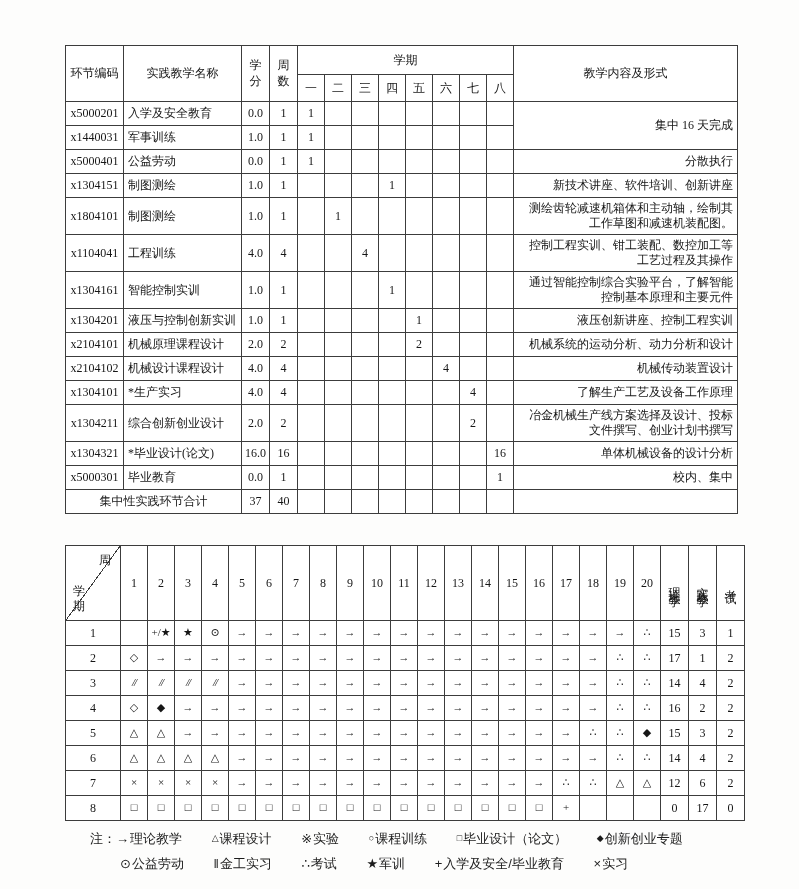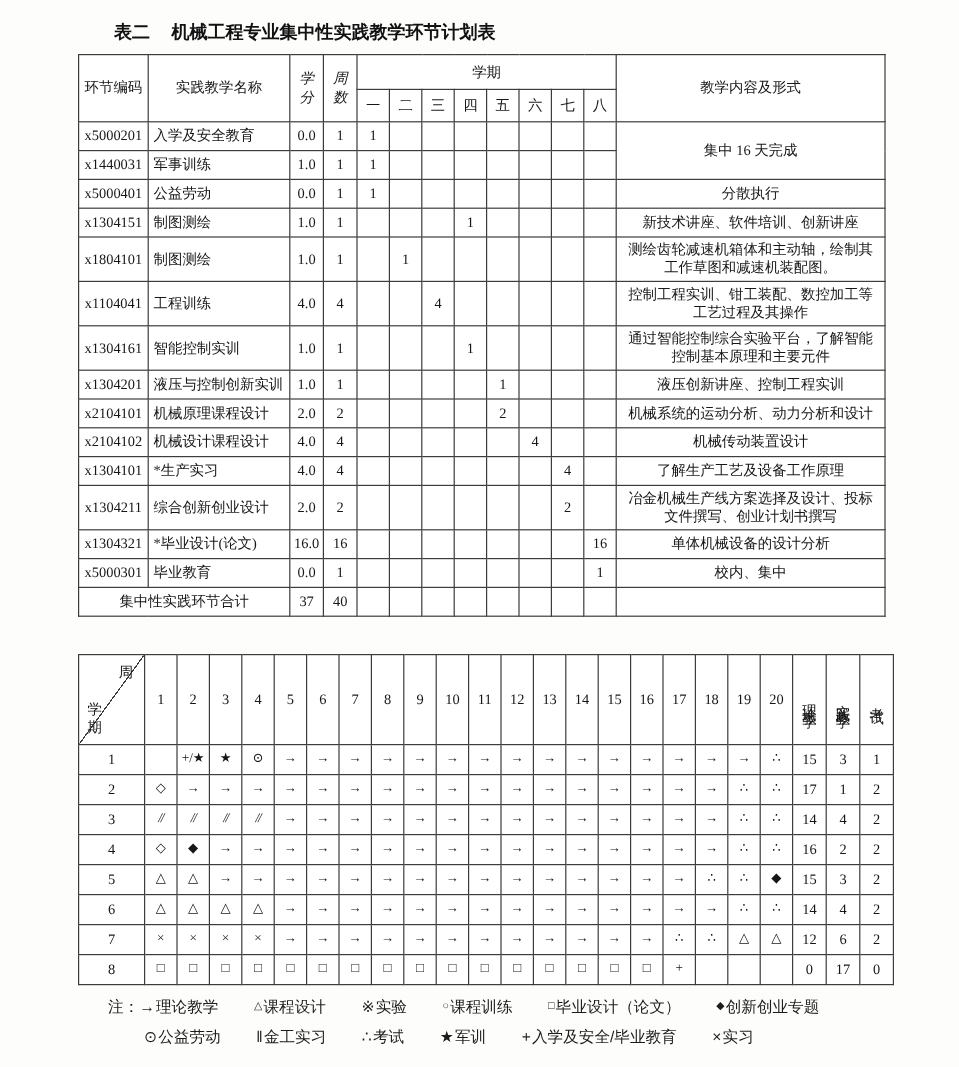--- a/index.html
+++ b/index.html
@@ -17,22 +17,22 @@
   table{border-collapse:collapse;table-layout:fixed;position:absolute;background:#fff;}
   th,td{border:1px solid #3c3c3c;font-weight:normal;text-align:center;vertical-align:middle;
         padding:0;font-size:12px;line-height:1.25;overflow:hidden;}
   
   .t2{left:65px;top:45px;width:672px;}
   .t2 .hr1{height:29px;}
   .t2 .hr2{height:27px;}
   .t2 tbody tr{height:24px;}
   .t2 tbody tr.tall{height:37px;}
   .t2 td.l, .t2 th.l{text-align:left;padding:1px 4px;}
-  .t2 td.content{text-align:center;padding:1px 4px;}
-  .stack2{display:inline-block;width:1em;word-break:break-all;line-height:1.3;font-style:italic;}
+  .t2 td.content{text-align:right;padding:1px 4px;}
+  .stack2{display:inline-block;width:1em;word-break:break-all;line-height:1.3;}
   
   .t3{left:65px;top:545px;width:679px;}
   .t3 .hrow{height:75px;}
   .t3 tbody tr{height:25px;}
   .t3 td.sym{font-size:11px;}
   .t3 td.sym.slash{font-style:italic;letter-spacing:-1px;}
   .t3 td.tot{font-size:12px;}
   .corner{position:relative;padding:0;}
   .diag{position:absolute;inset:0;
     background:linear-gradient(to bottom right,transparent 49.5%,#3c3c3c 49.5%,#3c3c3c 50.6%,transparent 50.6%);}
@@ -48,23 +48,20 @@
   .legend-line.line2{padding-left:30px;}
   .lg-item{margin-right:26px;}
   .lg-sym{margin-right:1px;}
   .lg-sym.sm{font-size:9px;vertical-align:2px;}
 </style>
 </head>
 <body>
 
 <div class="page">
 
-  <div class="doc-title" style="left:95px;top:18px;">
-    <span>表二</span><span class="t-rest">机械工程专业集中性实践教学环节计划表</span>
-  </div>
 
   <table class="t2">
     <colgroup>
       <col style="width:58px">
         <col style="width:118px">
         <col style="width:28px">
         <col style="width:28px">
       <col style="width:27px">
         <col style="width:27px">
         <col style="width:27px">

